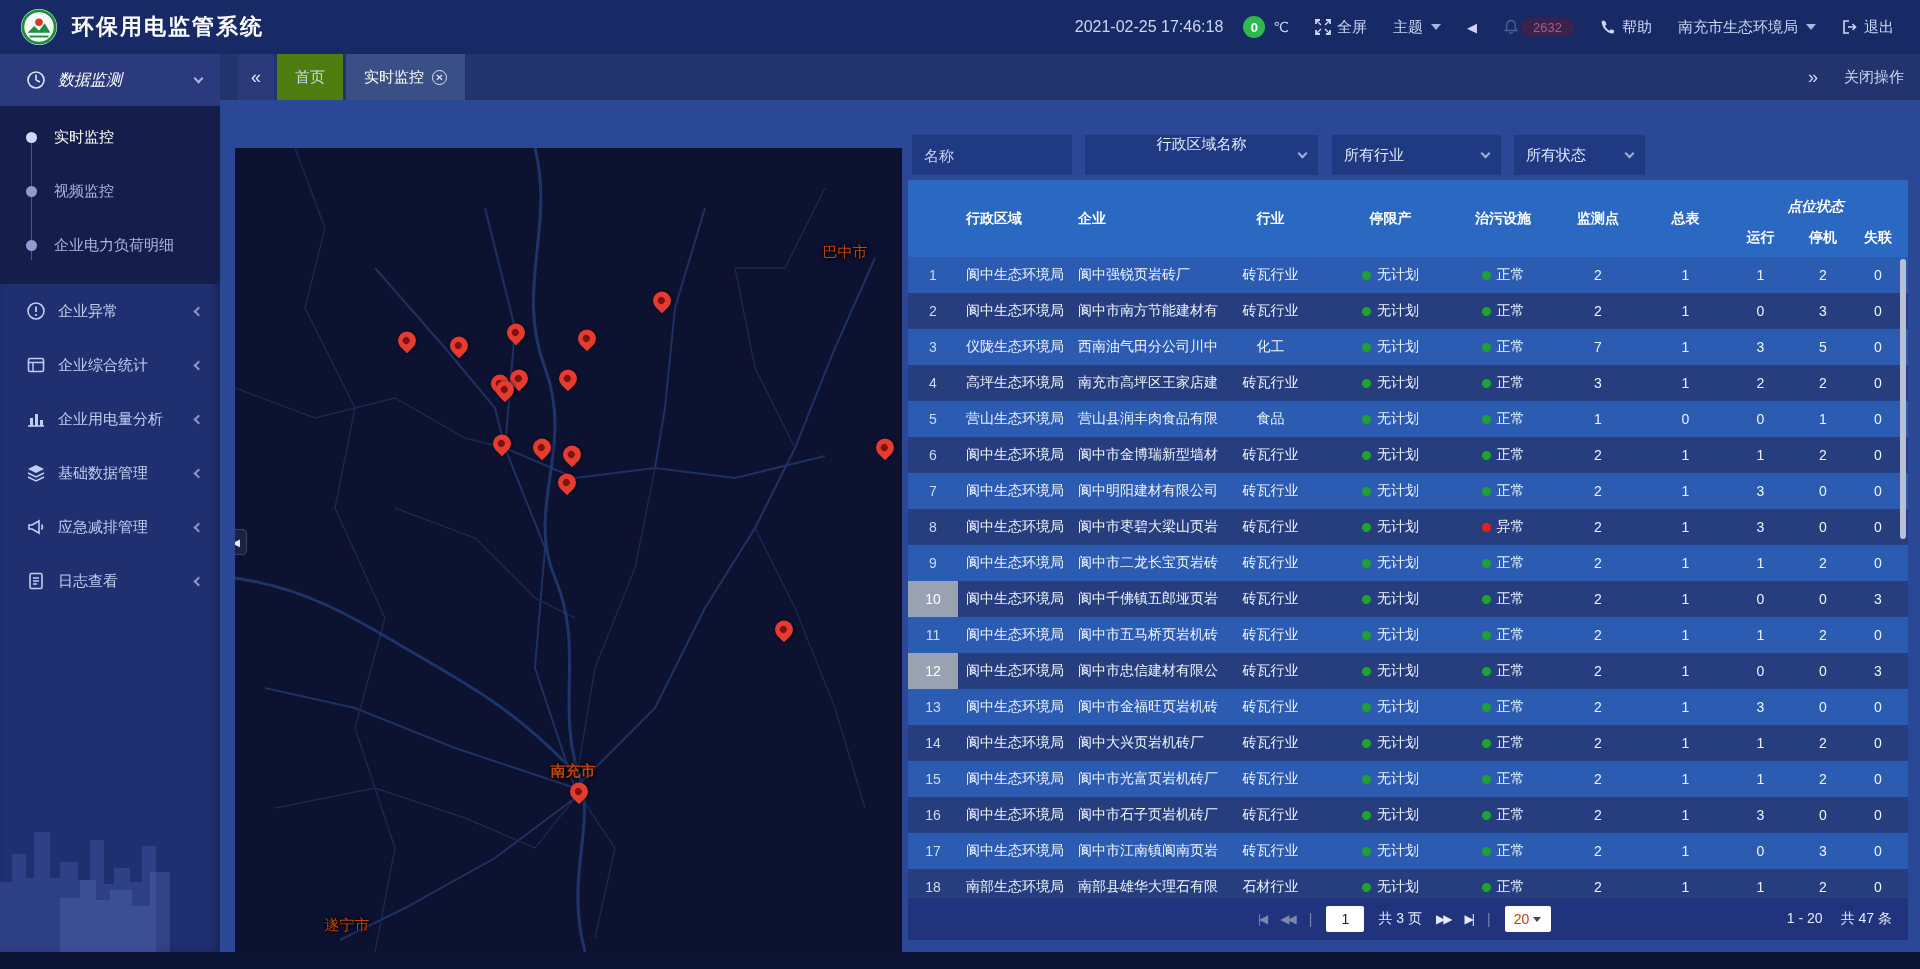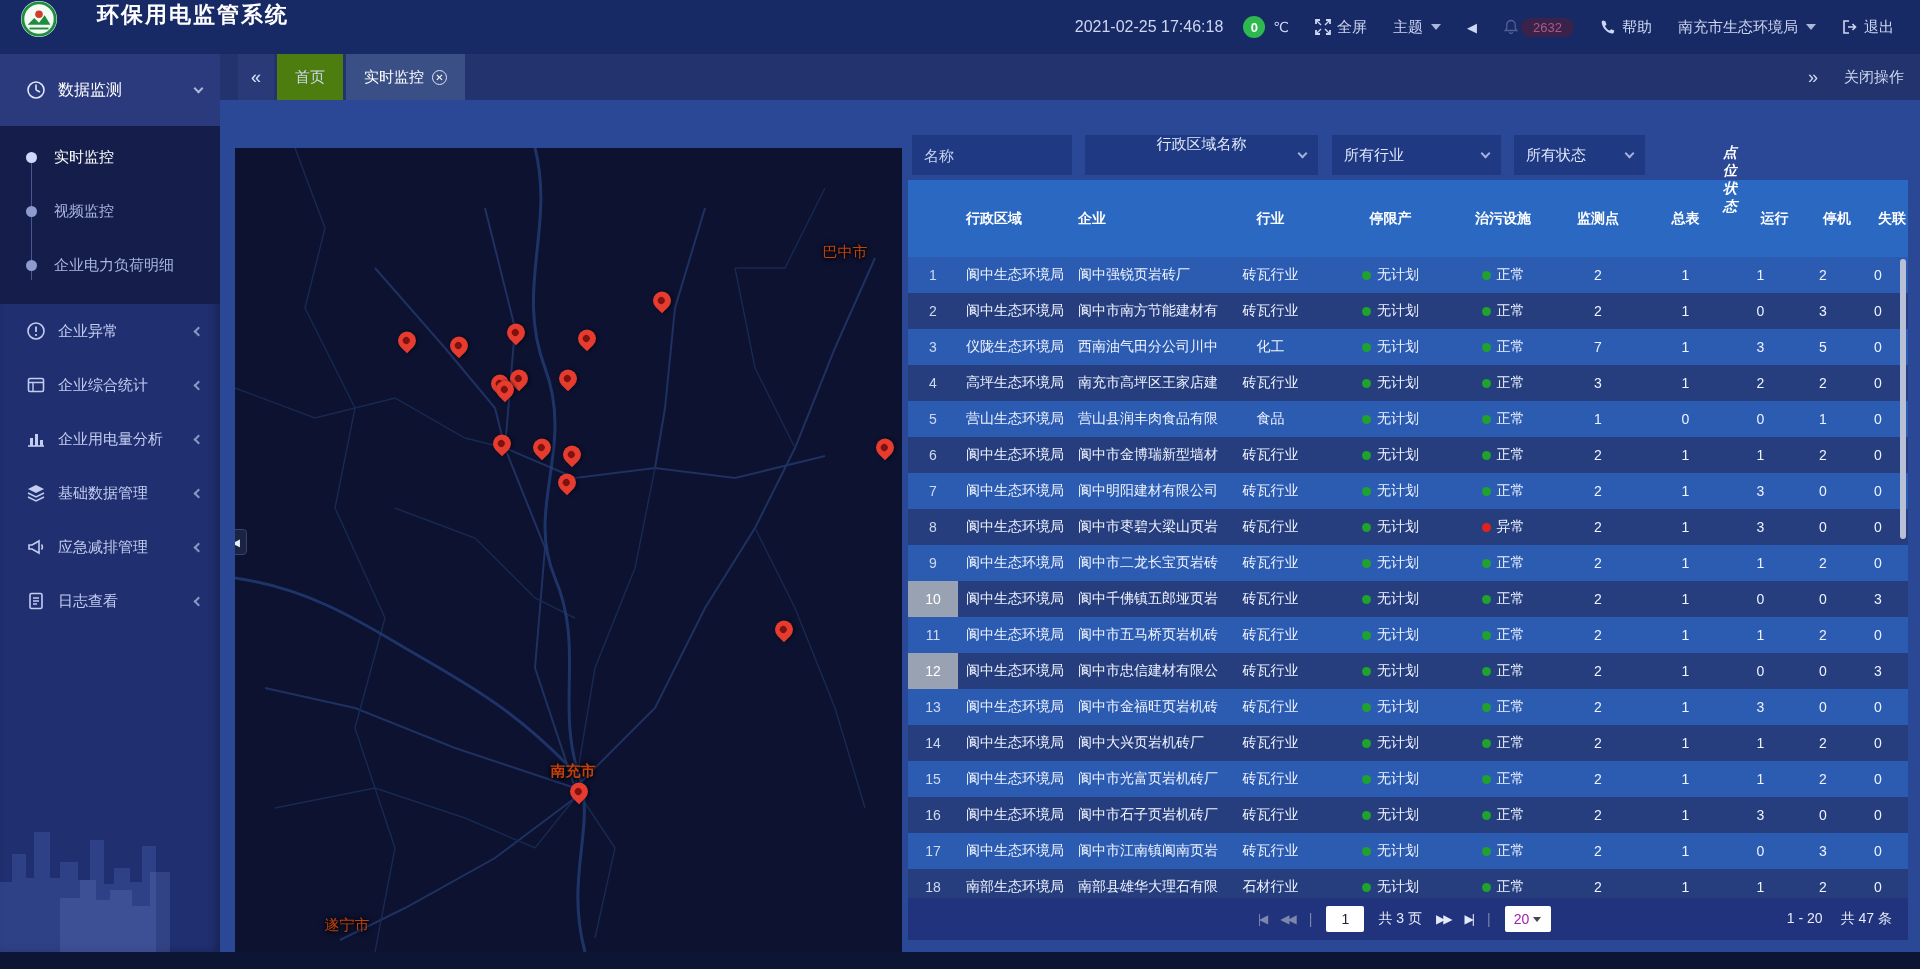--- a/index.html
+++ b/index.html
@@ -2,43 +2,43 @@
 <html><head>
 <meta charset="utf-8">
 <style>
   * { margin:0; padding:0; box-sizing:border-box; }
   html,body { width:1920px; height:969px; overflow:hidden; background:#0d1535;
     font-family:"Liberation Sans","DejaVu Sans",sans-serif; }
   .page { position:relative; width:1920px; height:969px; background:#0d1535; }
 
   
   .hdr { position:absolute; left:0; top:0; width:1920px; height:54px; background:#182a66;
-         display:flex; align-items:flex-start; color:#cdd6f2; z-index:30;gap:25px; }
+         display:flex; align-items:center; color:#cdd6f2; z-index:30; }
   .logo { width:38px; height:38px; margin-left:20px; flex:0 0 auto; }
   .app-title { color:#fff; font-size:22px; font-weight:bold; margin-left:14px; letter-spacing:2px; }
   .hdr-right { position:absolute; right:0; top:0; height:54px; display:flex; align-items:center; font-size:15px; }
   .hdr-item { display:flex; align-items:center; gap:6px; margin-right:26px; cursor:default; white-space:nowrap; }
   .datetime { margin-right:20px; font-size:16px; }
   .temp-circle { display:inline-flex; align-items:center; justify-content:center; width:22px; height:22px;
                  border-radius:50%; background:#2eb850; color:#fff; font-size:13px; font-weight:bold; }
   .temp-unit { font-size:14px; margin-left:2px; }
   .chev-down { display:inline-block; width:7px; height:7px; border-right:2px solid #aab6dc;
                border-bottom:2px solid #aab6dc; transform:rotate(45deg); margin-top:-4px; }
   .tri-down { display:inline-block; width:0; height:0; border-left:5px solid transparent;
               border-right:5px solid transparent; border-top:6px solid #aab6dc; margin-left:2px; }
   .speaker { font-size:13px; color:#cdd6f2; }
   .bell-wrap { display:flex; align-items:center; gap:2px; opacity:.9; }
   .badge { background:#3f2247; color:#b8608a; font-size:13px; padding:2px 12px; border-radius:10px; }
   .hicon { width:16px; height:16px; }
 
   
   .sidebar { position:absolute; left:0; top:54px; width:220px; height:898px; background:#202f70;
              color:#c3cdf0; z-index:20; overflow:hidden; box-shadow:inset -4px 0 8px rgba(0,0,0,.25); }
-  .side-parent { height:72px; display:flex; align-items:center; padding:0 18px 0 26px; background:#2a3a7c;
-                 color:#fff; font-size:16px; cursor:pointer; }
+  .side-parent { height:52px; display:flex; align-items:center; padding:0 18px 0 26px; background:#2a3a7c;
+                 color:#fff; font-size:16px; cursor:pointer;font-style:italic; }
   .side-parent .lbl { margin-left:12px; flex:1; }
   .submenu { background:#151e4a; padding:4px 0 12px 0; position:relative; }
   .submenu::before { content:""; position:absolute; left:31px; top:26px; bottom:24px; width:1px; background:#4a568f; }
   .sub-item { height:54px; display:flex; align-items:center; padding-left:54px; position:relative;
               font-size:15px; color:#aab6e0; cursor:pointer; }
   .sub-item .bullet { position:absolute; left:26px; width:11px; height:11px; border-radius:50%;
                       background:#8e9bcf; }
   .sub-item.active { color:#ffffff; }
   .sub-item.active .bullet { background:#cfd8fa; }
   .side-item { height:54px; display:flex; align-items:center; padding:0 18px 0 26px; font-size:15px;
@@ -92,21 +92,21 @@
            display:flex; align-items:center; padding:0 12px; cursor:pointer; }
   .f-box .chev-down { border-color:#9fb0dd; margin-left:auto; }
   input.f-input { position:absolute; top:0; height:40px; background:#1f3a82; border:none; outline:none;
                   color:#dfe7fb; font-size:15px; padding:0 12px; font-family:inherit; }
   input.f-input::placeholder { color:#c7d2f0; opacity:1; }
 
   
   .table-panel { position:absolute; left:688px; top:126px; width:1000px; height:760px; z-index:6; }
   .thead { height:77px; background:#2a68c2; display:flex; color:#fff; font-size:14px; font-weight:bold; }
   .th { display:flex; align-items:center; justify-content:center; }
-  .th-group { display:flex; flex-direction:row; }
+  .th-group { display:flex; flex-direction:column; }
   .th-group-title { height:38px; display:flex; align-items:flex-end; justify-content:center; padding-bottom:2px;
                     font-style:italic; font-size:14px; }
   .th-subs { flex:1; display:flex; align-items:center; }
   .th-subs span { display:flex; align-items:center; justify-content:center; }
 
   .tbody { height:641px; overflow:hidden; position:relative; }
   .tr { height:36px; display:flex; align-items:center; color:#eef3ff; font-size:14px; cursor:pointer; }
   .tr:nth-child(odd) { background:#263e7e; }
   .tr:nth-child(even) { background:#2c5cb2; }
   .td { display:flex; align-items:center; justify-content:center; height:100%; overflow:hidden;
@@ -131,21 +131,21 @@
 
   
   .pager { height:42px; background:#21337c; position:relative; display:flex; align-items:center;
            color:#e6ebf8; font-size:14px; }
   .pager-mid { position:absolute; left:350px; display:flex; align-items:center; gap:14px; }
   .pg-btn { cursor:pointer; font-size:12px; letter-spacing:-2px; }
   .pg-btn.disabled { color:#7b87ad; }
   .pg-sep { color:#7b87ad; }
   .pg-input { width:38px; height:26px; background:#fff; color:#223; border:none; text-align:center;
               font-size:14px; border-radius:2px; font-family:inherit; }
-  .pg-size { width:46px; height:26px; background:#fff; color:#a21caf; border-radius:2px; display:flex;
+  .pg-size { width:46px; height:26px; background:#fff; color:#c2410c; border-radius:2px; display:flex;
              align-items:center; justify-content:center; gap:4px; cursor:pointer; }
   .pg-size .tri { width:0; height:0; border-left:4px solid transparent; border-right:4px solid transparent;
                   border-top:5px solid #445; }
   .pager-right { position:absolute; right:16px; display:flex; gap:18px; }
 
   .bottom-strip { position:absolute; left:0; top:952px; width:1920px; height:17px; background:#0d1535; }
 </style>
 </head>
 <body>
 

